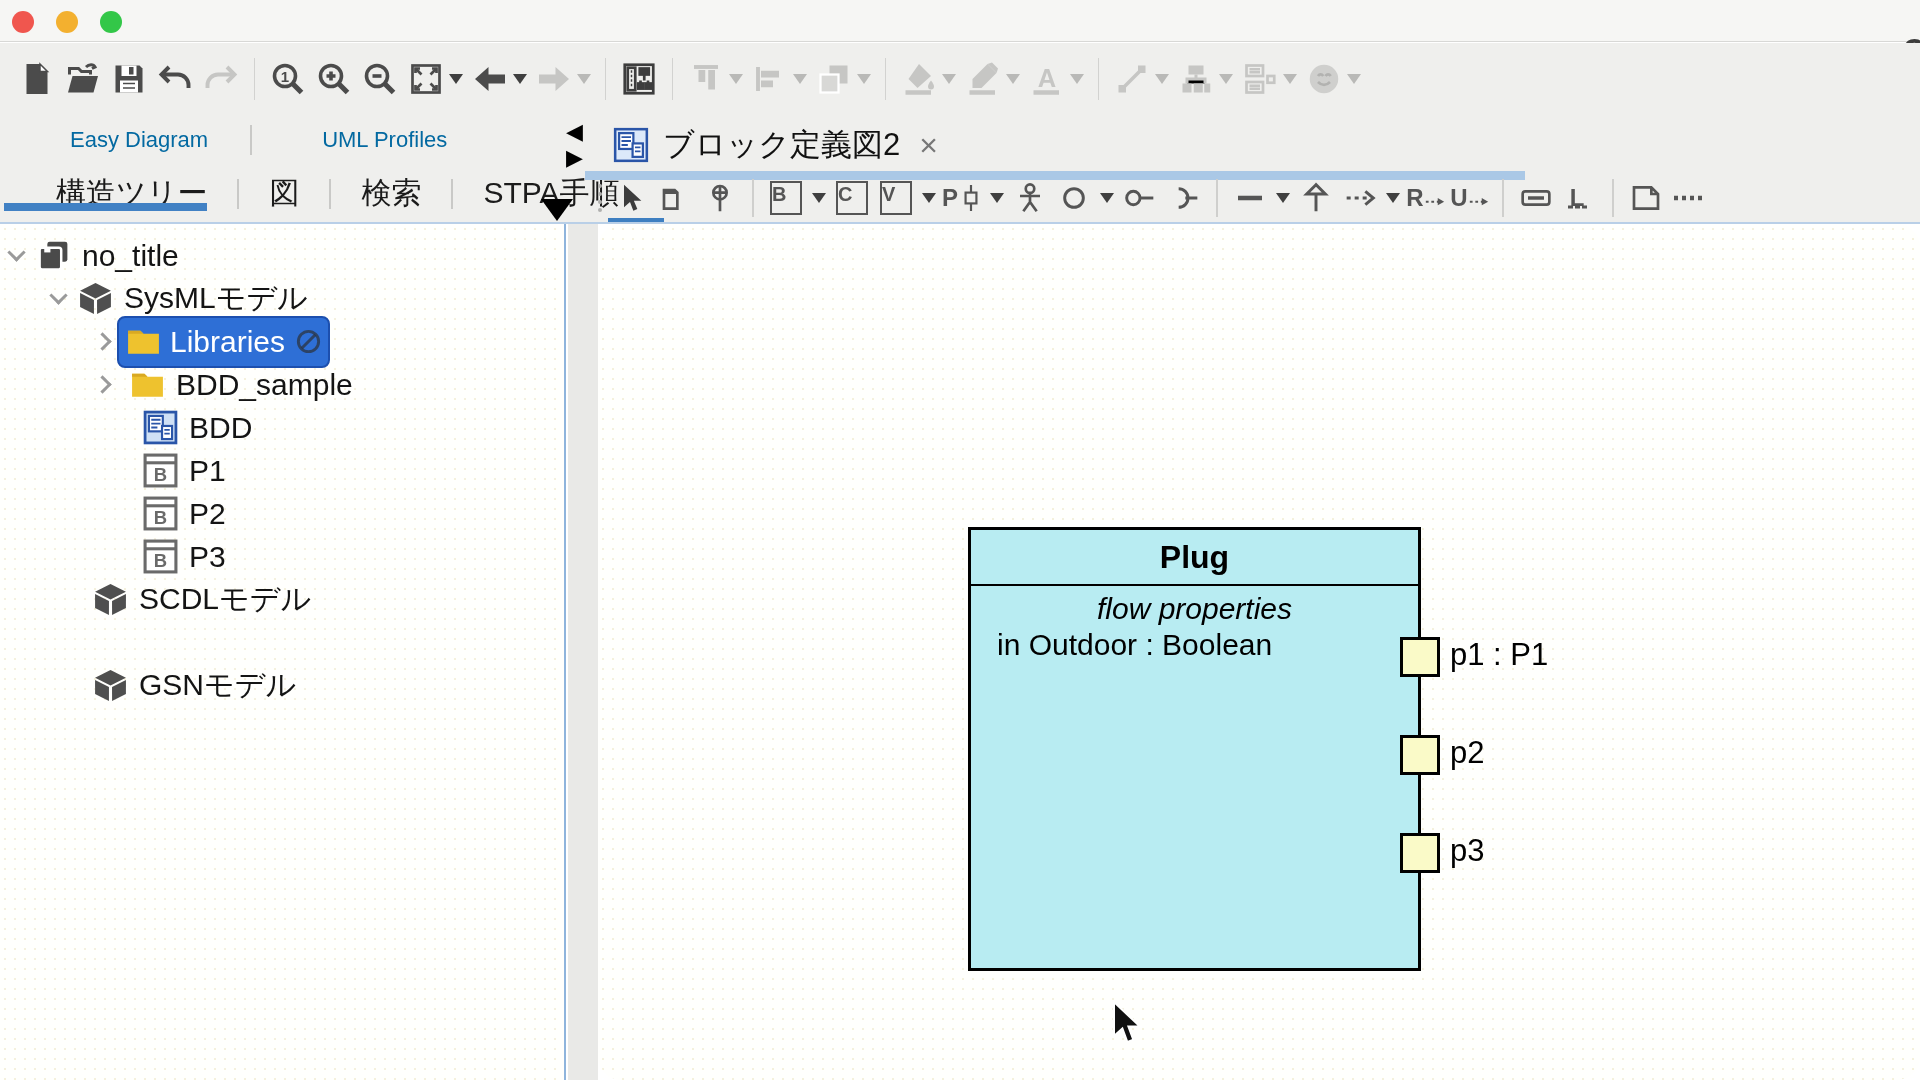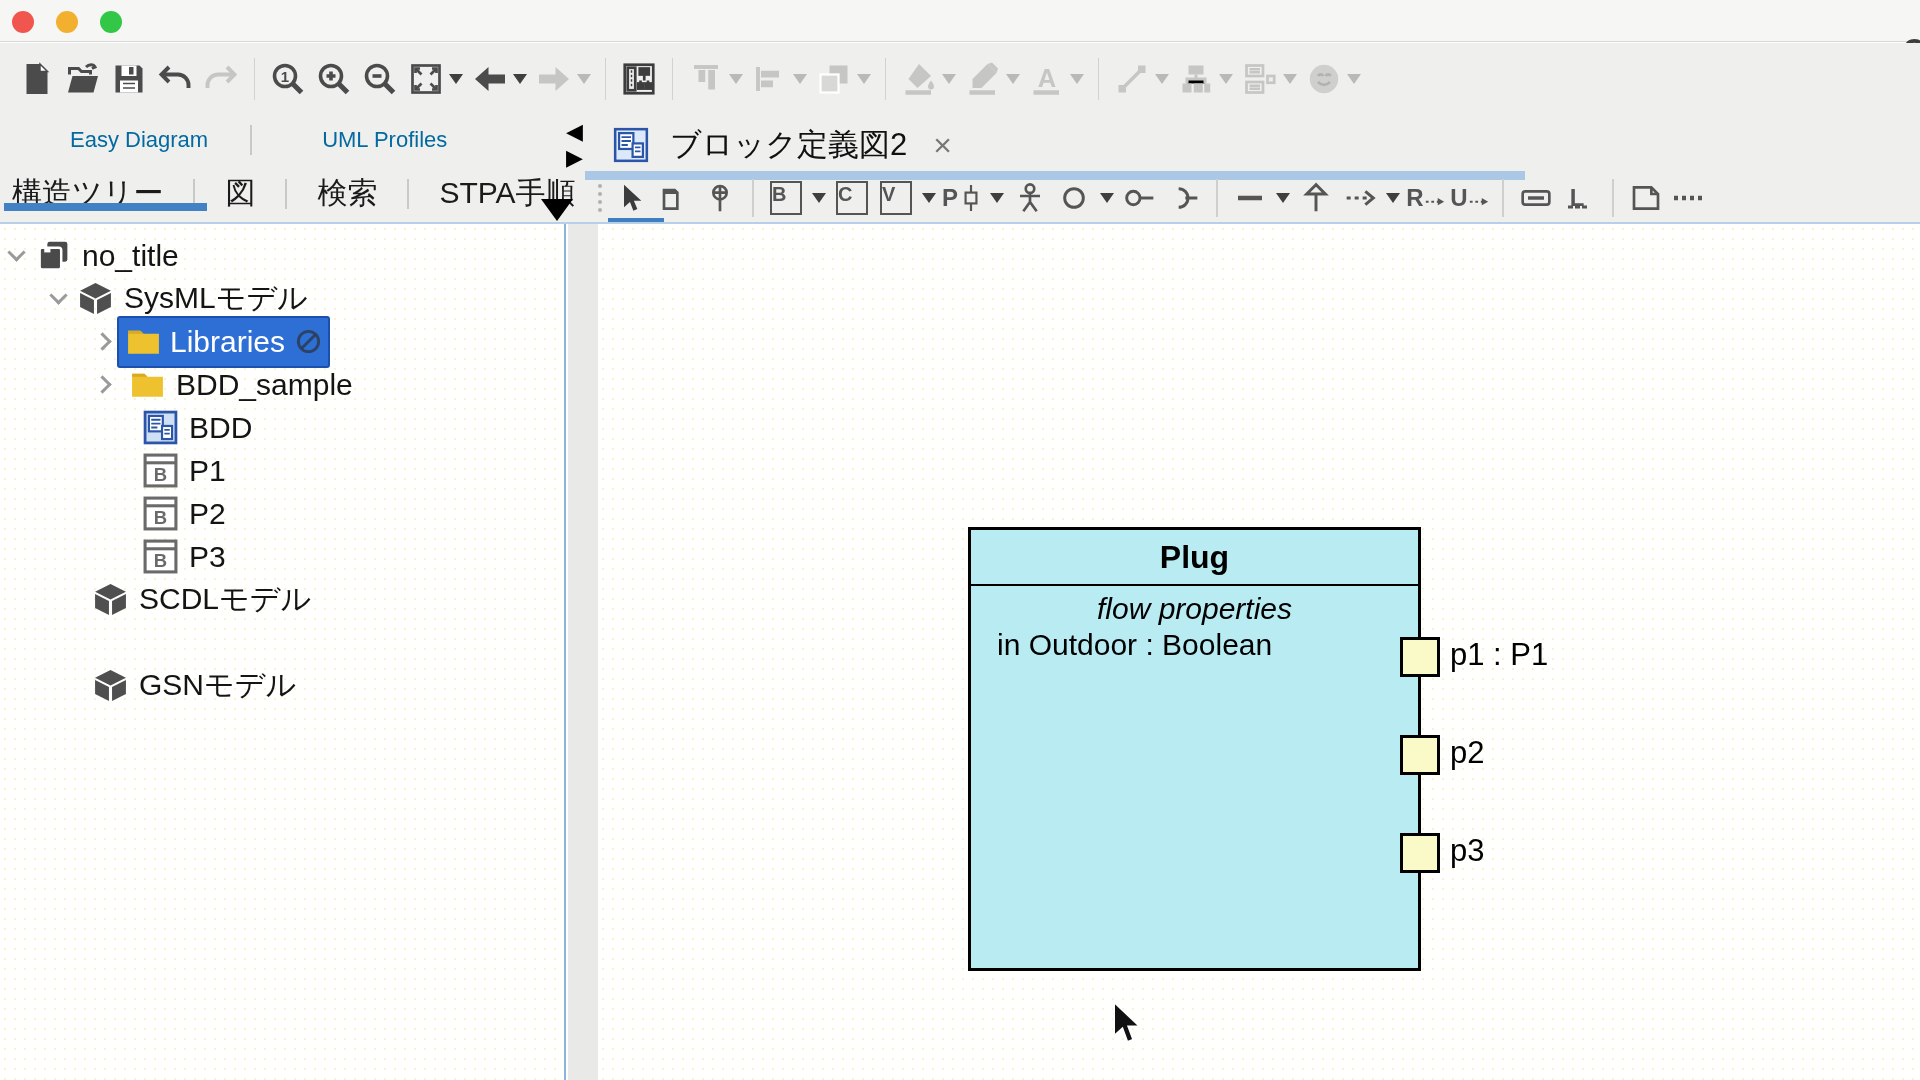--- a/index.html
+++ b/index.html
@@ -32,21 +32,21 @@
   .vsep { width:2px; height:30px; background:#c9c9c7; }
   .row2 { position:absolute; left:0; top:122px; height:57px; display:flex; align-items:center; }
   .row2 .lbl { font-size:30px; color:#1b1b1b; padding:0 30px; }
   .underline-active { position:absolute; left:4px; top:160px; width:203px; height:8px; background:#4181c4; }
   .tabscroll { position:absolute; left:566px; top:76px; display:flex; flex-direction:column; line-height:26px;
     font-size:22px; color:#000; }
   .overflow-tri { position:absolute; left:541px; top:156px; width:0; height:0;
     border-left:16px solid transparent; border-right:16px solid transparent; border-top:22px solid #000; }
 
   
-  .dtab { position:absolute; left:612px; top:76px; height:52px; display:flex; align-items:center; gap:20px; }
+  .dtab { position:absolute; left:612px; top:76px; height:52px; display:flex; align-items:center; gap:13px; }
   .dtab .dlabel { font-size:31px; color:#111; }
   .dtab .close { font-size:32px; color:#777; margin-left:6px; }
   .dtab-underline { position:absolute; left:585px; top:128px; width:940px; height:9px; background:#aac8e6; }
 
   
   .palette { position:absolute; left:598px; top:132px; height:46px; display:flex; align-items:center; gap:4px; }
   .pbtn { height:44px; min-width:40px; display:flex; align-items:center; justify-content:center; position:relative; flex:0 0 auto; }
   .pbtn svg { width:32px; height:32px; }
   .psep { width:2px; height:38px; background:#cfcfcd; margin:0 8px; flex:0 0 auto; }
   .pdd { width:0; height:0; border-left:7px solid transparent; border-right:7px solid transparent;
@@ -59,29 +59,29 @@
   .handle { display:flex; flex-direction:column; gap:4px; margin-right:6px; }
   .handle i { width:4px; height:4px; border-radius:50%; background:#b0b0ae; }
 
   
   .content-topline { position:absolute; left:0; top:222px; width:1920px; height:2px; background:#b9cfe7; }
   .tree-panel { position:absolute; left:0; top:224px; width:566px; height:856px; background:#fffffd;
     border-right:2px solid #8fb4dc;
     background-image:radial-gradient(#f5f1dc 1px, transparent 1px); background-size:10px 10px; }
   .divider { position:absolute; left:568px; top:224px; width:30px; height:856px; background:#e9e9e7; }
   .canvas { position:absolute; left:598px; top:224px; width:1322px; height:856px; background:#fffffd;
-    background-image:radial-gradient(#f5f1dc 1px, transparent 1px); background-size:10px 10px; }
+    background-image:radial-gradient(#f5f1dc 1px, transparent 1px); background-size:10px 10px;border-radius:24px; }
 
   
   .trow { position:absolute; height:43px; display:flex; align-items:center; font-size:30px; color:#141414; }
   .chev { width:13px; height:13px; border-right:3px solid #9a9a9a; border-bottom:3px solid #9a9a9a; flex:0 0 auto; }
   .chev.down { transform:rotate(45deg); margin-top:-6px; }
   .chev.right { transform:rotate(-45deg); }
   .ticon { width:37px; height:37px; flex:0 0 auto; margin:0 10px 0 12px; }
-  .sel-box { display:flex; align-items:center; background:#2e6fd6; border:2px solid #1c4fae; border-radius:3px;
+  .sel-box { display:flex; align-items:center; background:#2e6fd6; border:2px solid #1c4fae; border-radius:8px;
     height:52px; padding:0 6px 0 4px; margin-left:8px; }
   .sel-box .ticon { margin:0 8px 0 2px; }
   .sel-box .slabel { color:#fff; font-size:30px; margin-right:10px; }
 
   
   .block { position:absolute; left:370px; top:303px; width:453px; height:444px;
     background:#b8ecf2; border:3.5px solid #000; }
   .block .title { height:56px; border-bottom:2.5px solid #000; display:flex; align-items:center; justify-content:center;
     font-size:32px; font-weight:bold; color:#000; }
   .block .stereo { margin-top:6px; text-align:center; font-size:30px; font-style:italic; color:#000; }
@@ -278,21 +278,21 @@
     <span class="dd dis"></span>
   </div>
 
   <div class="row1">
     <span class="lbl">Easy Diagram</span>
     <span class="vsep"></span>
     <span class="lbl">UML Profiles</span>
   </div>
 
   <div class="row2">
-    <span class="lbl" style="padding-left:12px;">構造ツリー</span>
+    <span class="lbl" style="padding-left:12px;margin-left:44px;">構造ツリー</span>
     <span class="vsep"></span>
     <span class="lbl">図</span>
     <span class="vsep"></span>
     <span class="lbl">検索</span>
     <span class="vsep"></span>
     <span class="lbl">STPA手順</span>
   </div>
   <div class="underline-active"></div>
 
   <div class="tabscroll">

